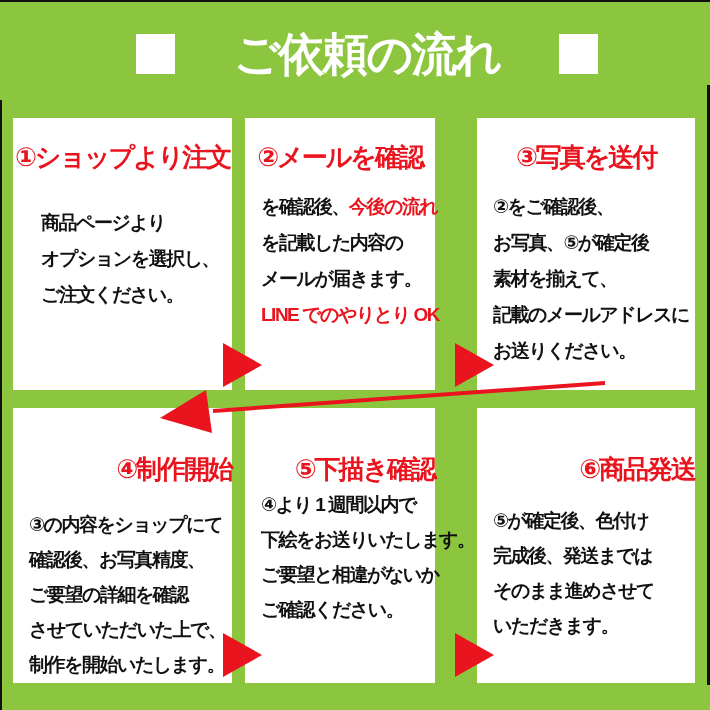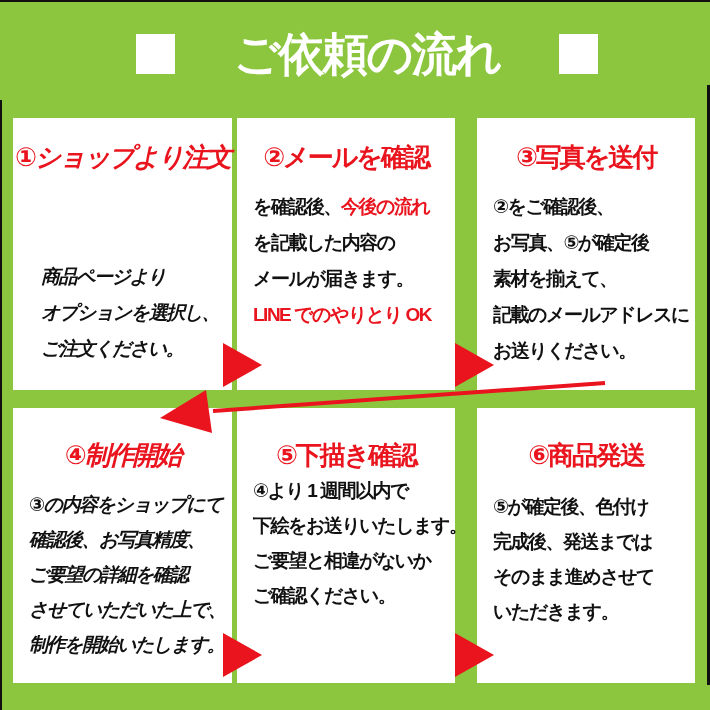--- a/index.html
+++ b/index.html
@@ -24,42 +24,42 @@
   .page-title{
     color:#ffffff;font-size:46px;font-weight:bold;letter-spacing:-2px;
     line-height:52px;white-space:nowrap;
   }
   
   .card{
     position:absolute;background:#ffffff;
   }
   .card.r1{top:118px;height:272px;}
   .card.r2{top:408px;height:275px;}
-  .card.c1{left:13px;width:219px;font-style:italic;}
-  .card.c2{left:237px;width:218px;}
+  .card.c1{left:13px;width:219px;}
+  .card.c2{left:245px;width:190px;}
   .card.c3{left:477px;width:218px;}
   .card-heading{
     text-align:center;color:#e9141d;font-weight:bold;
     font-size:26px;letter-spacing:-2px;white-space:nowrap;
   }
   .r1 .card-heading{padding-top:22px;}
-  .r2 .card-heading{padding-top:30px;}
+  .r2 .card-heading{padding-top:44px;text-align:right;}
   .card-body{
     color:#111111;font-weight:bold;font-size:19px;letter-spacing:-1.5px;
     padding-left:16px;padding-right:4px;
   }
   .r1 .card-body .line{line-height:36px;}
   .r2 .card-body .line{line-height:35px;}
   .line{white-space:nowrap;}
   .line .red{color:#e9141d;}
   
-  .card[data-card-pos="0"] .card-body{margin-top:84px;padding-left:28px;}
+  .card[data-card-pos="0"] .card-body{margin-top:30px;padding-left:28px;}
   .card[data-card-pos="1"] .card-body{margin-top:14px;}
   .card[data-card-pos="2"] .card-body{margin-top:14px;}
-  .card[data-card-pos="3"] .card-body{margin-top:14px;}
+  .card[data-card-pos="3"] .card-body{margin-top:20px;}
   .card[data-card-pos="4"] .card-body{}
   .card[data-card-pos="5"] .card-body{margin-top:16px;}
   
   .flow-triangle{
     position:absolute;width:0;height:0;
     border-top:22px solid transparent;
     border-bottom:22px solid transparent;
     border-left:39px solid #e9141d;
   }
   .ft1{left:223px;top:343px;}

